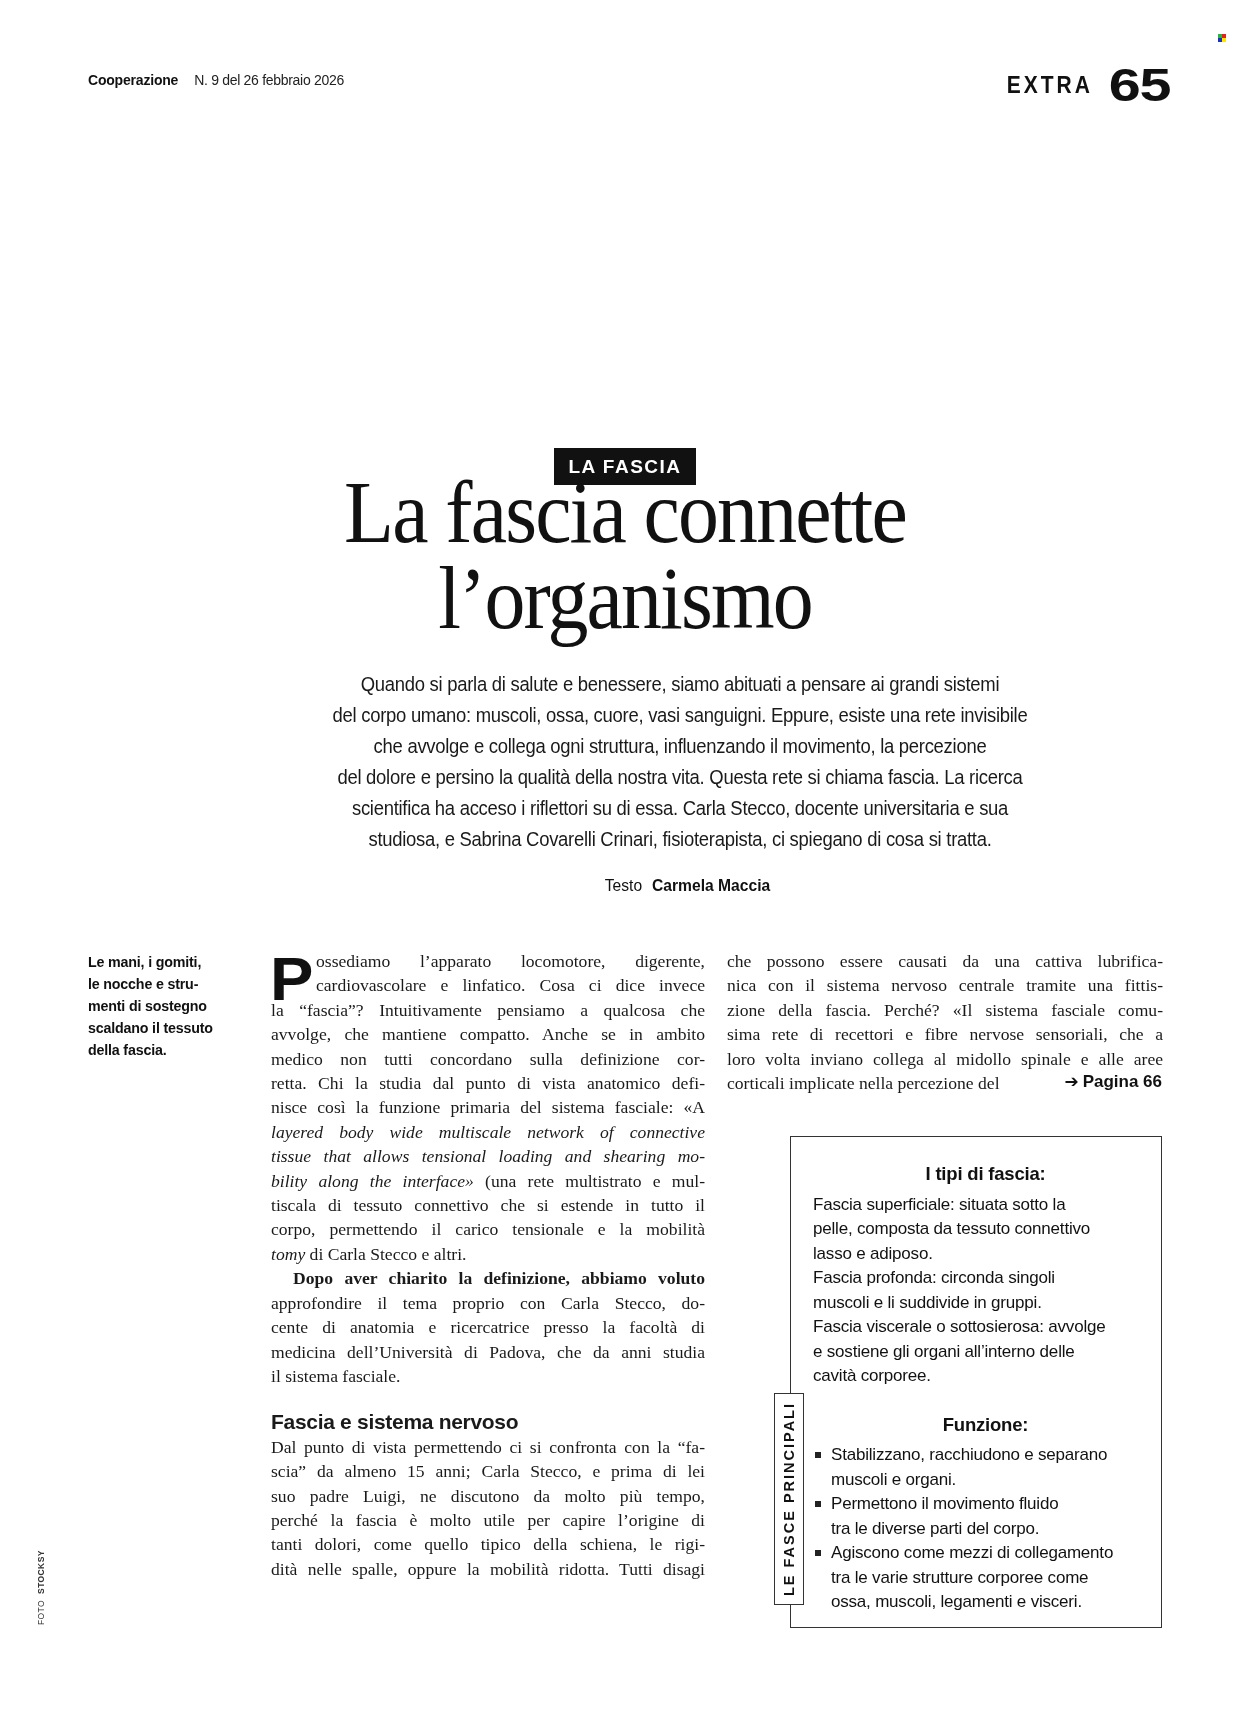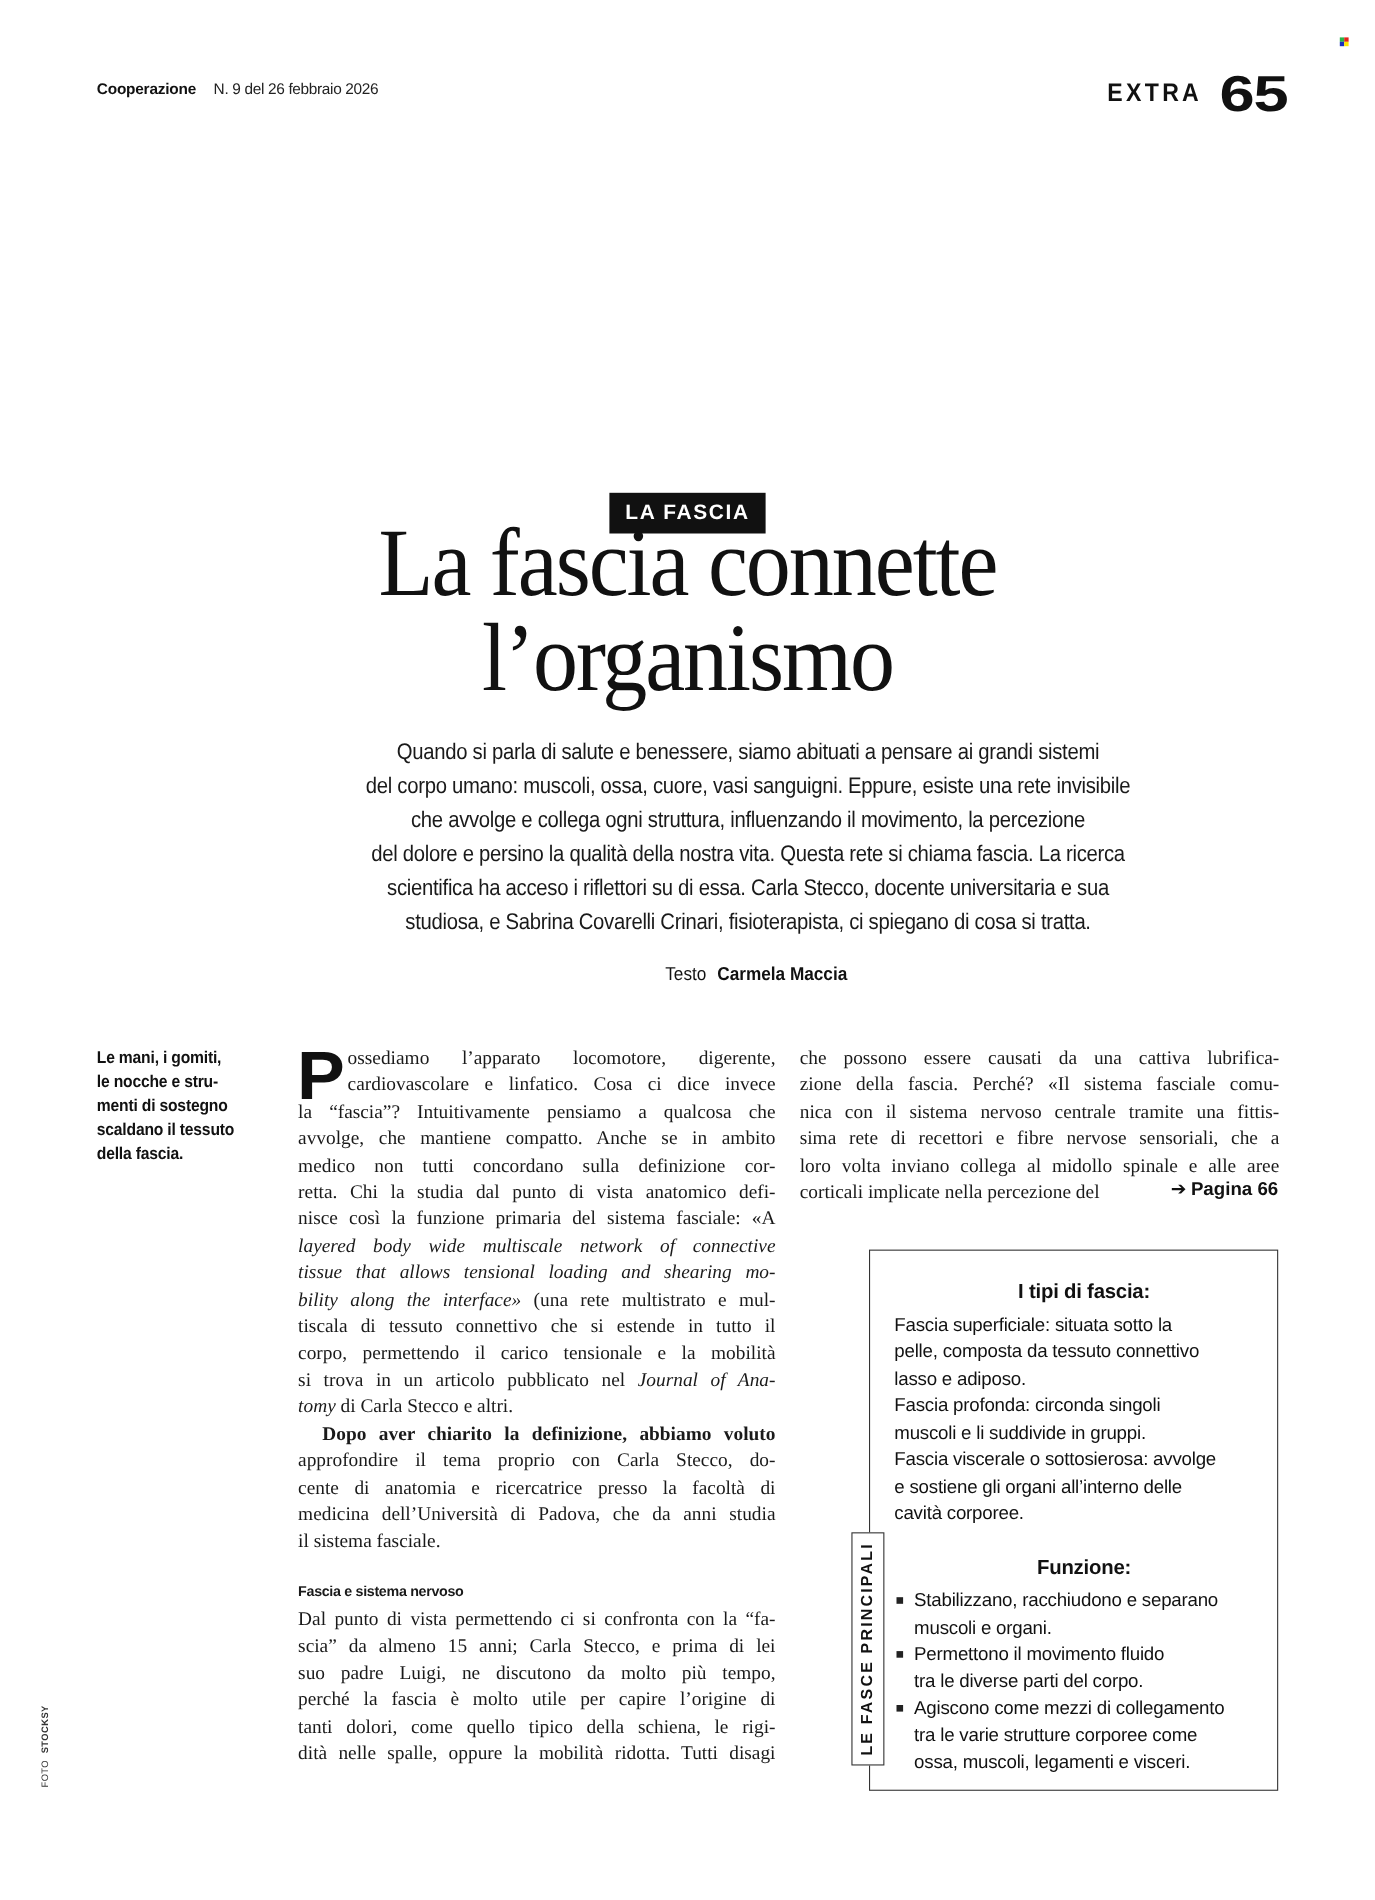--- a/index.html
+++ b/index.html
@@ -38,21 +38,21 @@
   
   .col { position: absolute; font-size: 17.6px; line-height: 24.4px; color: #1a1a1a; }
   .col .ln { white-space: nowrap; text-align: justify; text-align-last: justify; display: block; }
   .col .ln.last { text-align-last: left; }
   .col1 { left: 271px; top: 949px; width: 434px; }
   .col2 { left: 727px; top: 949px; width: 436px; }
   .dropcap { position: absolute; left: 271px; top: 955px; width: 37px; height: 43px; background: none; }
   .dropcap span { font-family: "Liberation Sans", sans-serif; font-weight: 900; font-size: 62px; line-height: 48px; display: block; transform: scaleX(1.05); }
   .indent1 { padding-left: 45px; }
   .ital { font-style: italic; }
-  .subhead { font-family: "Liberation Sans", sans-serif; font-weight: bold; font-size: 13px; margin-top: 22px; display: block; letter-spacing: -0.3px; }
+  .subhead { font-family: "Liberation Sans", sans-serif; font-weight: bold; font-size: 21px; margin-top: 22px; display: block; letter-spacing: -0.3px; }
   .continue { position: absolute; right: 88px; top: 1071px; font-size: 17px; font-weight: bold; }
   .continue .arrow { margin-right: 4px; }
 
   
   .box { position: absolute; left: 790px; top: 1136px; width: 370px; height: 490px; border: 1.5px solid #333; }
   .box-tab { position: absolute; left: 774px; top: 1393px; width: 28px; height: 210px; border: 1.5px solid #333; background: #fff; }
   .box-tab-text { position: absolute; left: 50%; top: 50%; transform: translate(-50%, -50%) rotate(-90deg); white-space: nowrap; font-weight: bold; font-size: 14.5px; letter-spacing: 2px; }
   .box-content { position: absolute; left: 813px; top: 1162px; width: 345px; font-size: 17px; line-height: 24.5px; letter-spacing: -0.2px; }
   .box-content .h { font-weight: bold; font-size: 18.5px; margin-bottom: 6px; display: block; text-align: center; }
   .box-content .h2 { margin-top: 24px; }
@@ -124,42 +124,41 @@
   <span class="ln">la “fascia”? Intuitivamente pensiamo a qualcosa che</span>
   <span class="ln">avvolge, che mantiene compatto. Anche se in ambito</span>
   <span class="ln">medico non tutti concordano sulla definizione cor-</span>
   <span class="ln">retta. Chi la studia dal punto di vista anatomico defi-</span>
   <span class="ln">nisce così la funzione primaria del sistema fasciale: «A</span>
   <span class="ln ital">layered body wide multiscale network of connective</span>
   <span class="ln ital">tissue that allows tensional loading and shearing mo-</span>
   <span class="ln"><i>bility along the interface»</i><span> (una rete multistrato e mul-</span></span>
   <span class="ln">tiscala di tessuto connettivo che si estende in tutto il</span>
   <span class="ln">corpo, permettendo il carico tensionale e la mobilità</span>
-  <span class="ln"><span>si trova in un articolo pubblicato nel </span><i>Journal of Ana-</i></span>
   <span class="ln last"><i>tomy</i><span> di Carla Stecco e altri.</span></span>
 
   <span class="ln" style="padding-left:22px;font-weight:bold;">Dopo aver chiarito la definizione, abbiamo voluto</span>
   <span class="ln">approfondire il tema proprio con Carla Stecco, do-</span>
   <span class="ln">cente di anatomia e ricercatrice presso la facoltà di</span>
   <span class="ln">medicina dell’Università di Padova, che da anni studia</span>
   <span class="ln last">il sistema fasciale.</span>
 
   <span class="subhead">Fascia e sistema nervoso</span>
   <span class="ln">Dal punto di vista permettendo ci si confronta con la “fa-</span>
   <span class="ln">scia” da almeno 15 anni; Carla Stecco, e prima di lei</span>
   <span class="ln">suo padre Luigi, ne discutono da molto più tempo,</span>
   <span class="ln">perché la fascia è molto utile per capire l’origine di</span>
   <span class="ln">tanti dolori, come quello tipico della schiena, le rigi-</span>
   <span class="ln">dità nelle spalle, oppure la mobilità ridotta. Tutti disagi</span>
 </div>
 
 <div class="col col2 serif">
   <span class="ln">che possono essere causati da una cattiva lubrifica-</span>
+  <span class="ln">nica con il sistema nervoso centrale tramite una fittis-</span>
   <span class="ln">zione della fascia. Perché? «Il sistema fasciale comu-</span>
-  <span class="ln">nica con il sistema nervoso centrale tramite una fittis-</span>
   <span class="ln">sima rete di recettori e fibre nervose sensoriali, che a</span>
   <span class="ln">loro volta inviano collega al midollo spinale e alle aree</span>
   <span class="ln last">corticali implicate nella percezione del</span>
 </div>
 <a class="continue sans">
   <span class="arrow">➔</span><span>Pagina 66</span>
 </a>
 
 <div class="box"></div>
 <div class="box-tab sans">

